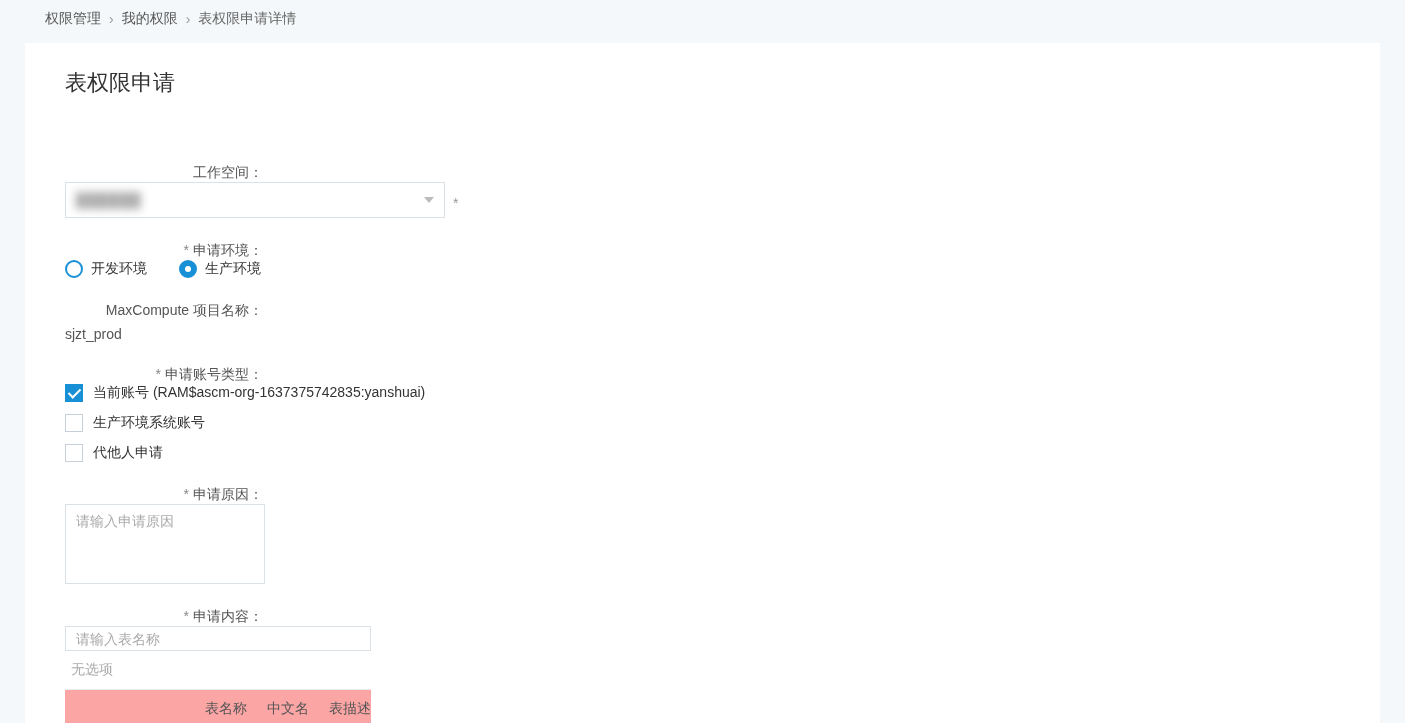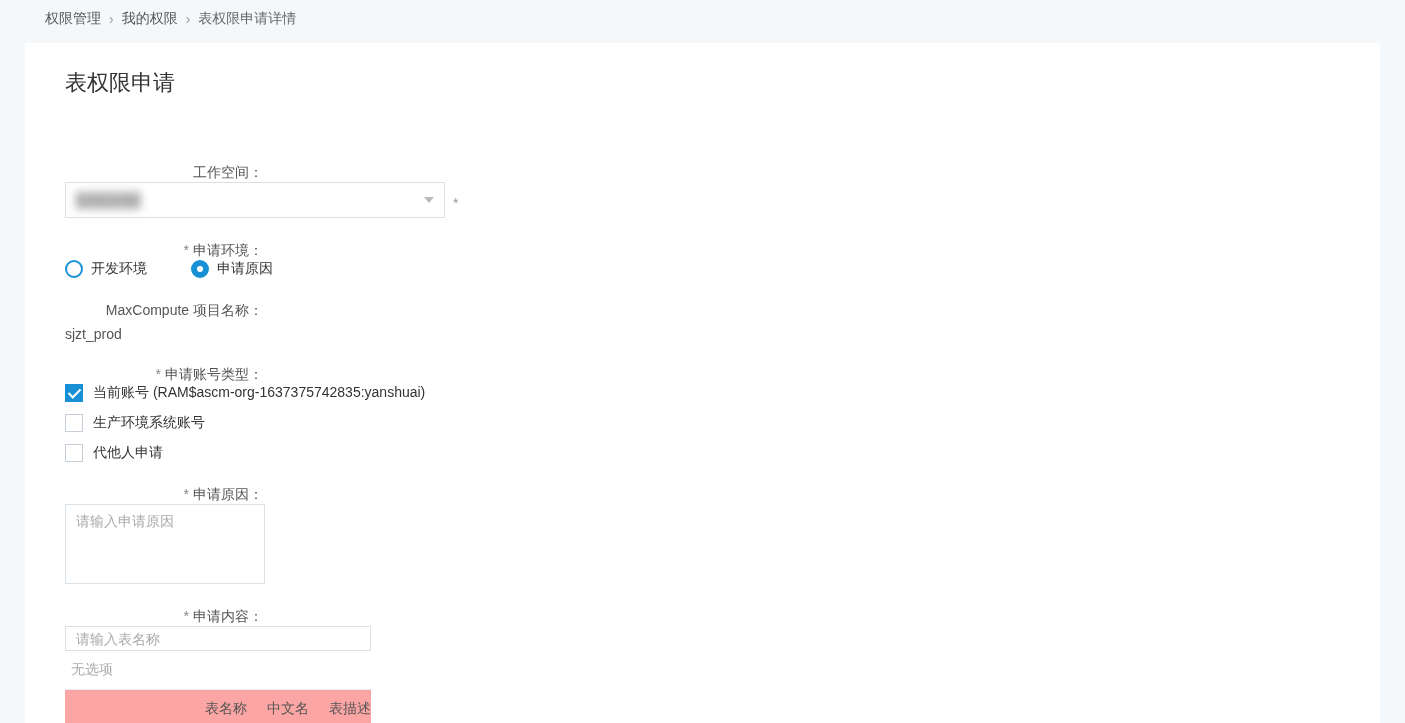--- a/index.html
+++ b/index.html
@@ -52,21 +52,21 @@
     .form-control { flex: 1; display: flex; align-items: center; flex-wrap: wrap; }
     .select-box {
       width: 380px; height: 36px;
       border: 1px solid #d9e0e6;
       background: #fff;
       display: flex; align-items: center; justify-content: space-between;
       padding: 0 10px; color: #999; cursor: pointer;
     }
     .select-box .blur { filter: blur(4px); color:#aaa; letter-spacing:1px; }
     .caret { width: 0; height: 0; border-left:5px solid transparent; border-right:5px solid transparent; border-top:6px solid #bbb; }
-    .radio-group { display:flex; gap:44px; align-items:center; }
+    .radio-group { display:flex; gap:32px; align-items:center; }
     .radio { display:flex; align-items:center; gap:8px; cursor:pointer; }
     .radio-circle {
       width:18px; height:18px; border-radius:50%;
       border:2px solid #1890d5; position:relative; background:#fff;
     }
     .radio.checked .radio-circle { background:#1890d5; }
     .radio.checked .radio-circle::after {
       content:""; position:absolute; width:6px; height:6px; background:#fff;
       border-radius:50%; top:50%; left:50%; transform:translate(-50%,-50%);
     }
@@ -129,21 +129,21 @@
 
   <div class="form-row">
     <div class="form-label req">申请环境：</div>
     <div class="form-control radio-group">
       <div class="radio">
         <span class="radio-circle"></span>
         <span>开发环境</span>
       </div>
       <div class="radio checked">
         <span class="radio-circle"></span>
-        <span>申请原因</span>
+        <span>生产环境</span>
       </div>
     </div>
   </div>
 
   <div class="form-row">
     <div class="form-label">MaxCompute 项目名称：</div>
     <div class="form-control">
       <span class="static-value">sjzt_prod</span>
     </div>
   </div>

